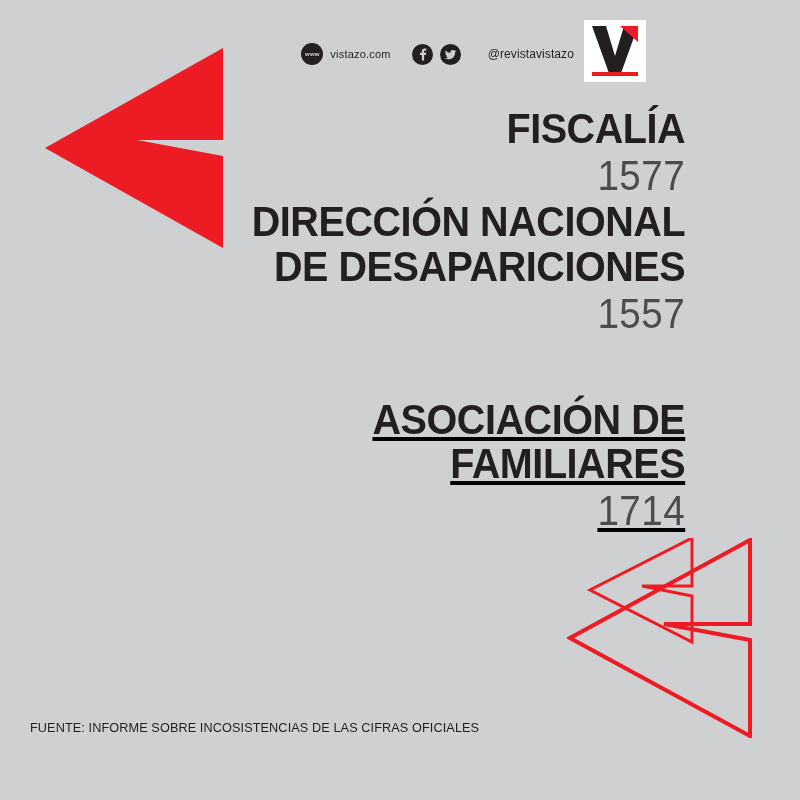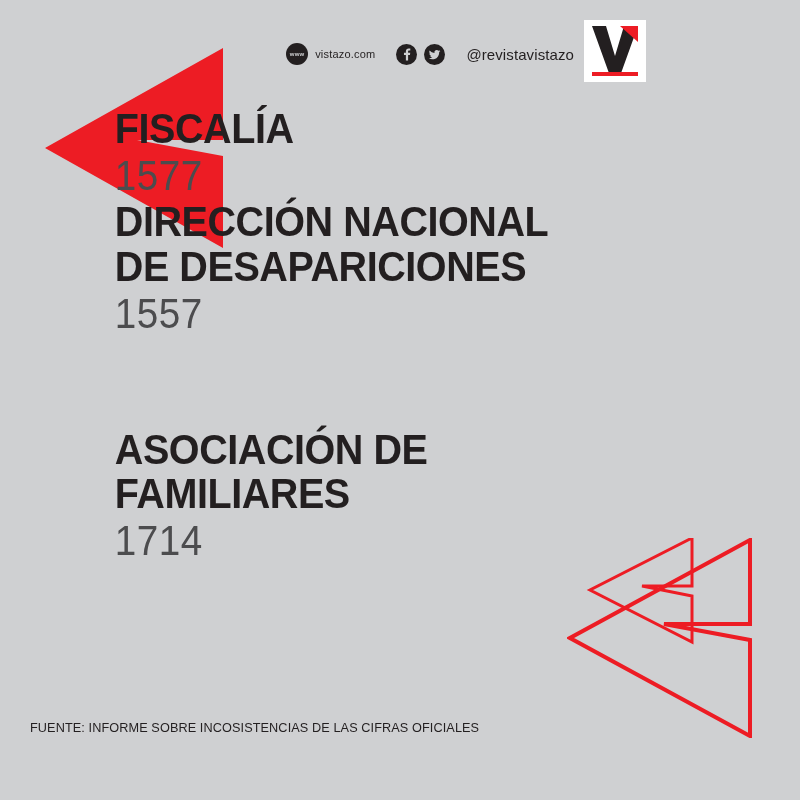--- a/index.html
+++ b/index.html
@@ -63,23 +63,23 @@
     height: 21px;
     border-radius: 50%;
     background: #231f20;
     display: flex;
     align-items: center;
     justify-content: center;
     color: #cfd0d2;
   }
   .soc-icon svg { display: block; }
   .handle {
-    font-size: 15px;
-    color: #231f20;
-    margin-left: 14px;
+    font-size: 12px;
+    color: #231f20;
+    margin-left: 20px;
     letter-spacing: .1px;
   }
 
   
   .logo {
     position: absolute;
     top: 20px;
     right: 18px;
     width: 62px;
     height: 62px;
@@ -107,21 +107,21 @@
     width: 185px;
     height: 200px;
   }
 
   
   .stats {
     position: absolute;
     left: 0;
     top: 96px;
     width: 800px;
-    text-align: left;
+    text-align: right;
   }
   .stat {
     margin: 0 auto;
     width: 620px;
   }
   .stat-label {
     font-family: "Liberation Sans", sans-serif;
     font-weight: bold;
     color: #231f20;
     font-size: 43px;
@@ -133,21 +133,21 @@
     font-family: "Liberation Sans", sans-serif;
     color: #4c4c4e;
     font-size: 42px;
     line-height: 1.12;
     letter-spacing: .5px;
     transform: scaleX(0.92);
     margin-top: 2px;
   }
   .stat-1 { margin-top: 10px; }
   .stat-2 { }
-  .stat-3 { margin-top: 90px; }
+  .stat-3 { margin-top: 60px; text-decoration: underline; }
 
   
   .source {
     position: absolute;
     left: 30px;
     bottom: 65px;
     font-family: "Liberation Sans", sans-serif;
     font-size: 13.5px;
     color: #231f20;
     letter-spacing: .1px;

